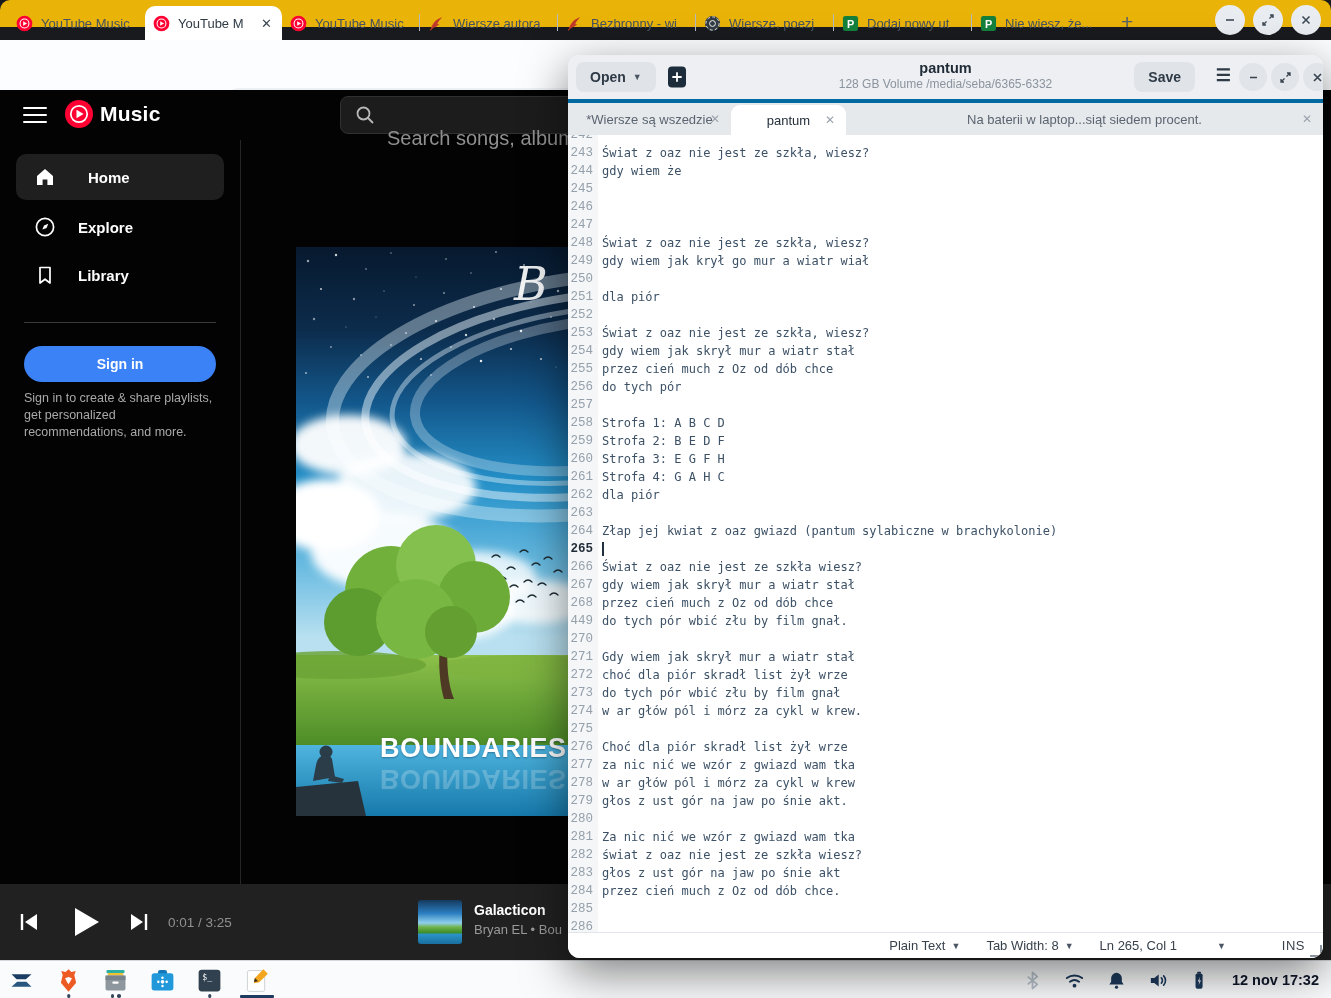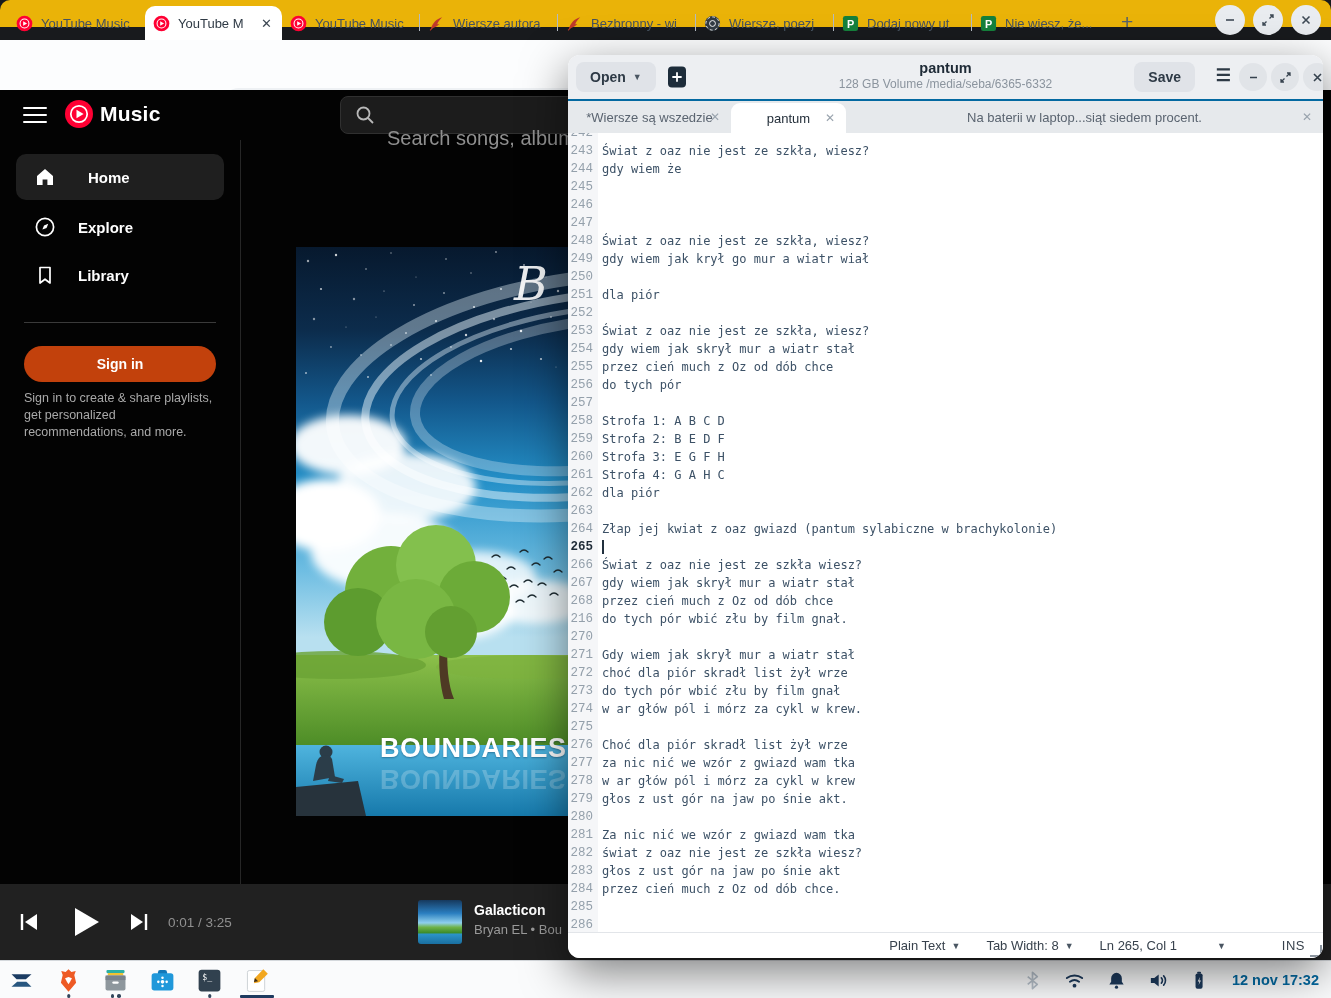--- a/index.html
+++ b/index.html
@@ -30,41 +30,41 @@
   .ytburger{position:absolute;left:22px;top:13px;width:26px;height:24px;}
   .ytlogo{position:absolute;left:64px;top:9px;display:flex;align-items:center;gap:6px;}
   .ytlogo .mark{width:30px;height:30px;}
   .ytlogo .word{color:#fff;font-size:21px;font-weight:bold;letter-spacing:.2px;}
   .ytsearch{position:absolute;left:340px;top:6px;width:420px;height:38px;background:#1c1c1c;border:1px solid #303030;border-radius:8px;display:flex;align-items:center;gap:12px;padding:0 14px;box-sizing:border-box;}
   .ytsearch .ph{color:#8f8f8f;font-size:20px;white-space:nowrap;overflow:hidden;margin-top:46px;}
   .sideitem{position:absolute;left:16px;width:208px;height:46px;display:flex;align-items:center;gap:22px;padding-left:18px;box-sizing:border-box;color:#fff;font-size:15px;font-weight:bold;border-radius:10px;}
   .sideitem.active{background:#1f1f1f;gap:32px;}
   .sideitem svg{width:22px;height:22px;}
   .sidediv{position:absolute;left:24px;top:232px;width:192px;height:1px;background:#3a3a3a;}
-  .signin{position:absolute;left:24px;top:256px;width:192px;height:36px;border-radius:18px;background:#c2410c;color:#fff;font-weight:bold;font-size:14px;display:flex;align-items:center;justify-content:center;text-align:center;}
+  .signin{position:absolute;left:24px;top:256px;width:192px;height:36px;border-radius:18px;background:#3b82f6;color:#fff;font-weight:bold;font-size:14px;display:flex;align-items:center;justify-content:center;text-align:center;}
   .signnote{position:absolute;left:24px;top:300px;width:196px;color:#a9a9a9;font-size:12.5px;line-height:17px;}
   .ytvdiv{position:absolute;left:240px;top:50px;width:1px;height:744px;background:#262626;}
   
   .albumart{position:absolute;left:296px;top:157px;width:272px;height:569px;overflow:hidden;}
   .albumart svg{display:block;}
   .albumtitle{position:absolute;left:84px;top:486px;color:#fff;font-weight:bold;font-size:27px;letter-spacing:.5px;text-shadow:0 1px 2px rgba(0,40,70,.4);}
   .albumtitle-ref{position:absolute;left:84px;top:516px;color:#fff;opacity:.22;font-weight:bold;font-size:27px;letter-spacing:.5px;transform:scaleY(-1);}
   .signature{position:absolute;left:218px;top:10px;color:#fff;font-family:"DejaVu Serif",serif;font-style:italic;font-size:46px;opacity:.92;}
   
   .player{position:absolute;left:0;top:794px;width:1331px;height:76px;background:#212121;}
   .pbtn{position:absolute;top:0;height:76px;display:flex;align-items:center;}
   .ptime{position:absolute;left:168px;top:0;height:76px;display:flex;align-items:center;color:#909090;font-size:13.5px;}
   .pthumb{position:absolute;left:418px;top:16px;width:44px;height:44px;border-radius:3px;
     background:linear-gradient(180deg,#16395e 0%,#2a7ec0 30%,#8fd0ec 52%,#6fb347 62%,#3f8d2b 74%,#2b93c7 78%,#1a6fa0 100%);}
   .ptrack{position:absolute;left:474px;top:18px;width:94px;overflow:hidden;}
   .ptrack .t1{color:#fff;font-size:14px;font-weight:bold;white-space:nowrap;}
   .ptrack .t2{color:#9a9a9a;font-size:13px;white-space:nowrap;margin-top:4px;}
   
   .editor{position:absolute;left:568px;top:55px;width:755px;height:903px;background:#fff;border-radius:12px;box-shadow:0 14px 46px rgba(0,0,0,.5);overflow:hidden;z-index:5;display:flex;flex-direction:column;}
-  .eheader{height:44px;background:#edeff2;border-bottom:2px solid #0369a1;position:relative;flex:0 0 44px;padding-left:19px;}
+  .eheader{height:44px;background:#edeff2;border-bottom:4px solid #0369a1;position:relative;flex:0 0 44px;padding-left:19px;}
   .ebtn{background:#e0e3e8;border-radius:8px;height:30px;display:flex;align-items:center;gap:7px;padding:0 14px;font-size:14px;font-weight:bold;color:#2e3a46;position:absolute;top:7px;}
   .open-btn{left:8px;}
   .save-btn{right:128px;}
   .caret-down{font-size:9px;color:#4a5662;}
   .newdoc{position:absolute;left:96px;top:9px;width:26px;height:26px;}
   .etitle{position:absolute;left:0;right:0;top:5px;text-align:center;pointer-events:none;}
   .etitle .t{font-size:14.5px;font-weight:bold;color:#1e2a36;}
   .etitle .s{font-size:12px;color:#8b949e;margin-top:1px;}
   .emenu{position:absolute;right:92px;top:10px;font-size:17px;font-weight:bold;color:#2e3a46;}
   .ewin{position:absolute;top:8px;width:28px;height:28px;border-radius:50%;background:#e1e4e8;display:flex;align-items:center;justify-content:center;}
@@ -89,21 +89,21 @@
   
   .taskbar{position:absolute;left:0;top:960px;width:1331px;height:38px;background:#fafbfc;border-top:1px solid #d4d8dc;box-sizing:border-box;}
   .tbicons{position:absolute;left:6px;top:0;height:38px;display:flex;align-items:center;gap:16px;}
   .tbic{width:31px;height:31px;position:relative;display:flex;align-items:center;justify-content:center;}
   .tbic svg{width:29px;height:29px;}
   .ind{position:absolute;bottom:-2px;left:50%;transform:translateX(-50%);display:flex;gap:3px;}
   .ind i{width:3.5px;height:3.5px;border-radius:50%;background:#33465c;display:block;}
   .ind .bar{width:34px;height:3px;border-radius:1px;background:#1d3a5f;}
   .tray{position:absolute;right:12px;top:0;height:38px;display:flex;align-items:center;gap:21px;}
   .tray svg{width:21px;height:21px;display:block;}
-  .clock{font-size:14.5px;font-weight:bold;color:#0369a1;white-space:nowrap;}
+  .clock{font-size:14.5px;font-weight:bold;color:#0f172a;white-space:nowrap;}
 </style>
 </head>
 <body>
 
 <div class="stage">
 
   <div class="tabstrip">
     <div class="tabs" id="btabs">
         <div class="btab">
           <span class="ticon">
@@ -593,21 +593,21 @@
           </div>
           <div class="erow">
             <span class="eln">267</span>
             <span class="elt">gdy wiem jak skrył mur a wiatr stał</span>
           </div>
           <div class="erow">
             <span class="eln">268</span>
             <span class="elt">przez cień much z Oz od dób chce</span>
           </div>
           <div class="erow">
-            <span class="eln">216</span>
+            <span class="eln">449</span>
             <span class="elt">do tych pór wbić złu by film gnał.</span>
           </div>
           <div class="erow">
             <span class="eln">270</span>
             <span class="elt"></span>
           </div>
           <div class="erow">
             <span class="eln">271</span>
             <span class="elt">Gdy wiem jak skrył mur a wiatr stał</span>
           </div>

